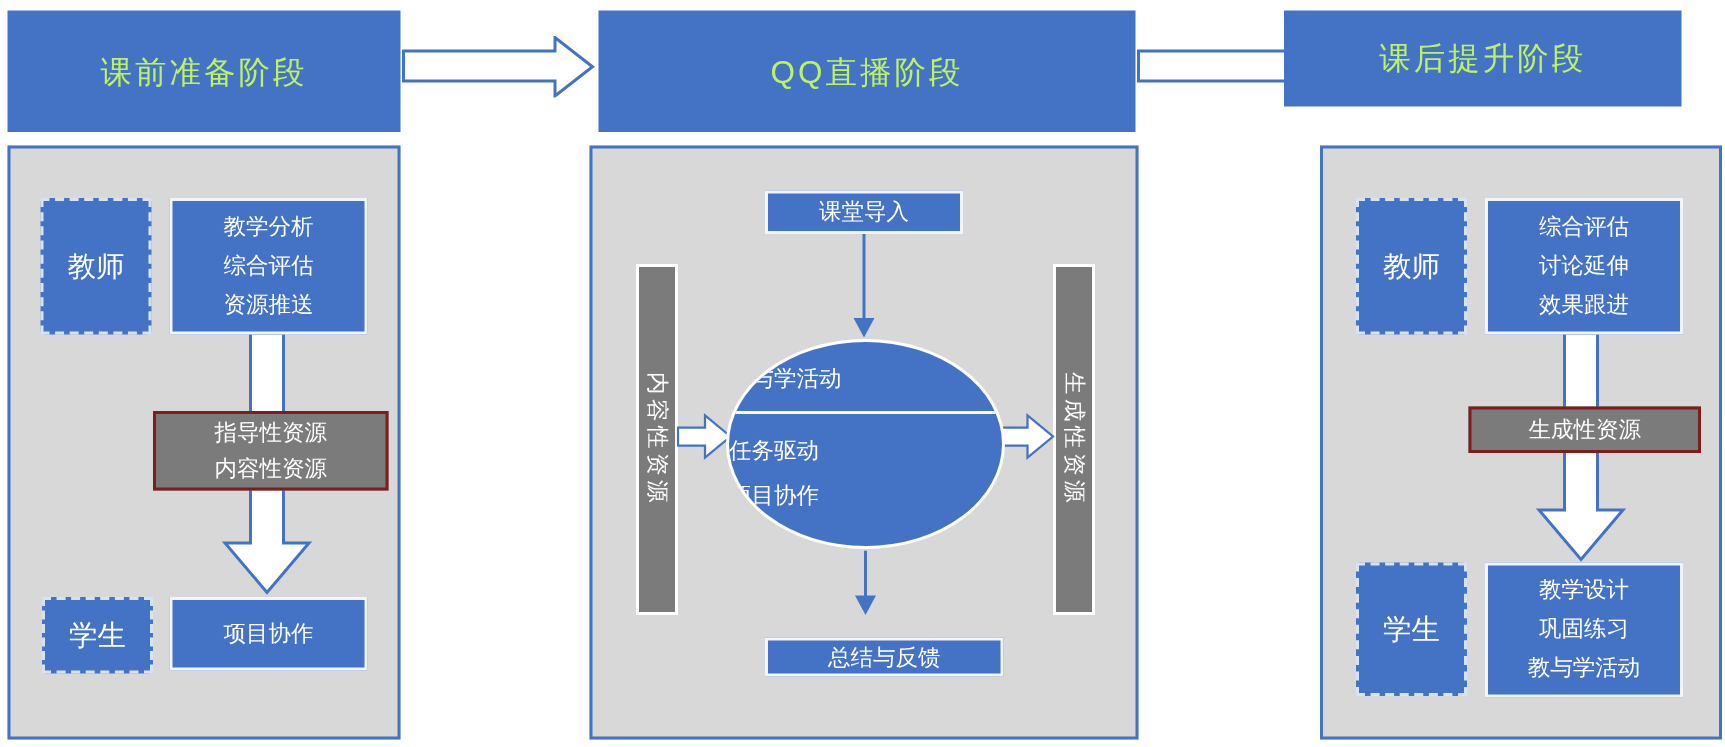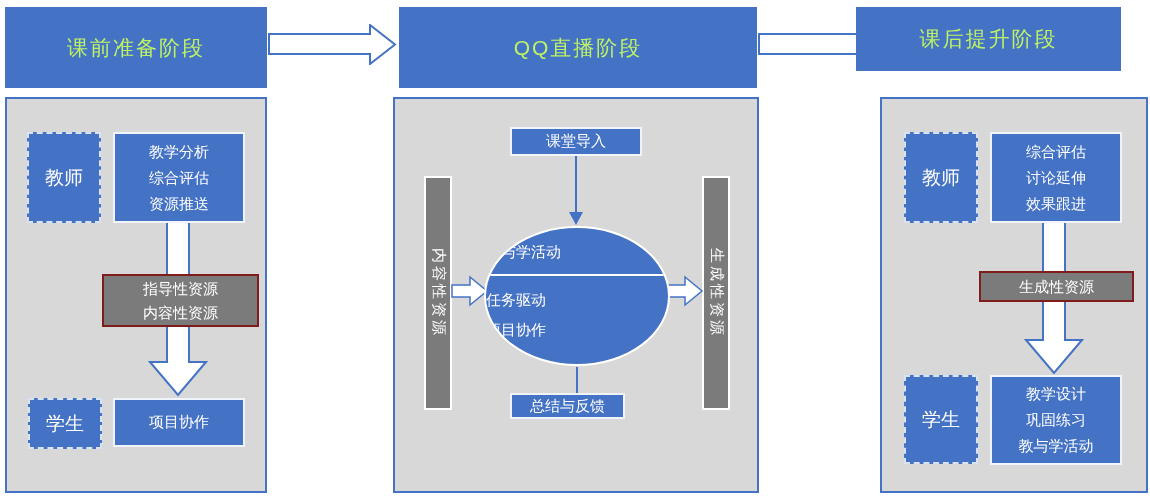--- a/index.html
+++ b/index.html
@@ -155,21 +155,21 @@
       <div class="divider"></div>
       <div class="etext" style="top:93px">项目协作</div>
       <div class="etext" style="top:63px">任务驱动</div>
     </div>
 
     <svg class="arrow-svg" style="left:175px;top:268px" width="14" height="44" viewBox="0 0 14 44">
       <line x1="7" y1="0" x2="7" y2="31" stroke="#4472C4" stroke-width="2"></line>
       <polygon points="0,30 14,30 7,43" fill="#4472C4"></polygon>
     </svg>
 
-    <div class="box-blue" style="left:115px;top:294px;width:115px;height:26px">总结与反馈</div>
+    <div class="box-blue" style="left:115px;top:326px;width:159px;height:26px">总结与反馈</div>
   </div>
 
   <div class="panel" style="left:880px;top:97px;width:268px;height:396px">
 
     <svg class="arrow-svg" style="left:142px;top:123px" width="60" height="153" viewBox="0 0 60 153">
       <polygon points="19,0 41,0 41,118 58,118 30,151 2,118 19,118" fill="#ffffff" stroke="#4472C4" stroke-width="2"></polygon>
     </svg>
 
     <div class="box-blue dashed" style="left:22px;top:33px;width:74px;height:91px">教师</div>
 

